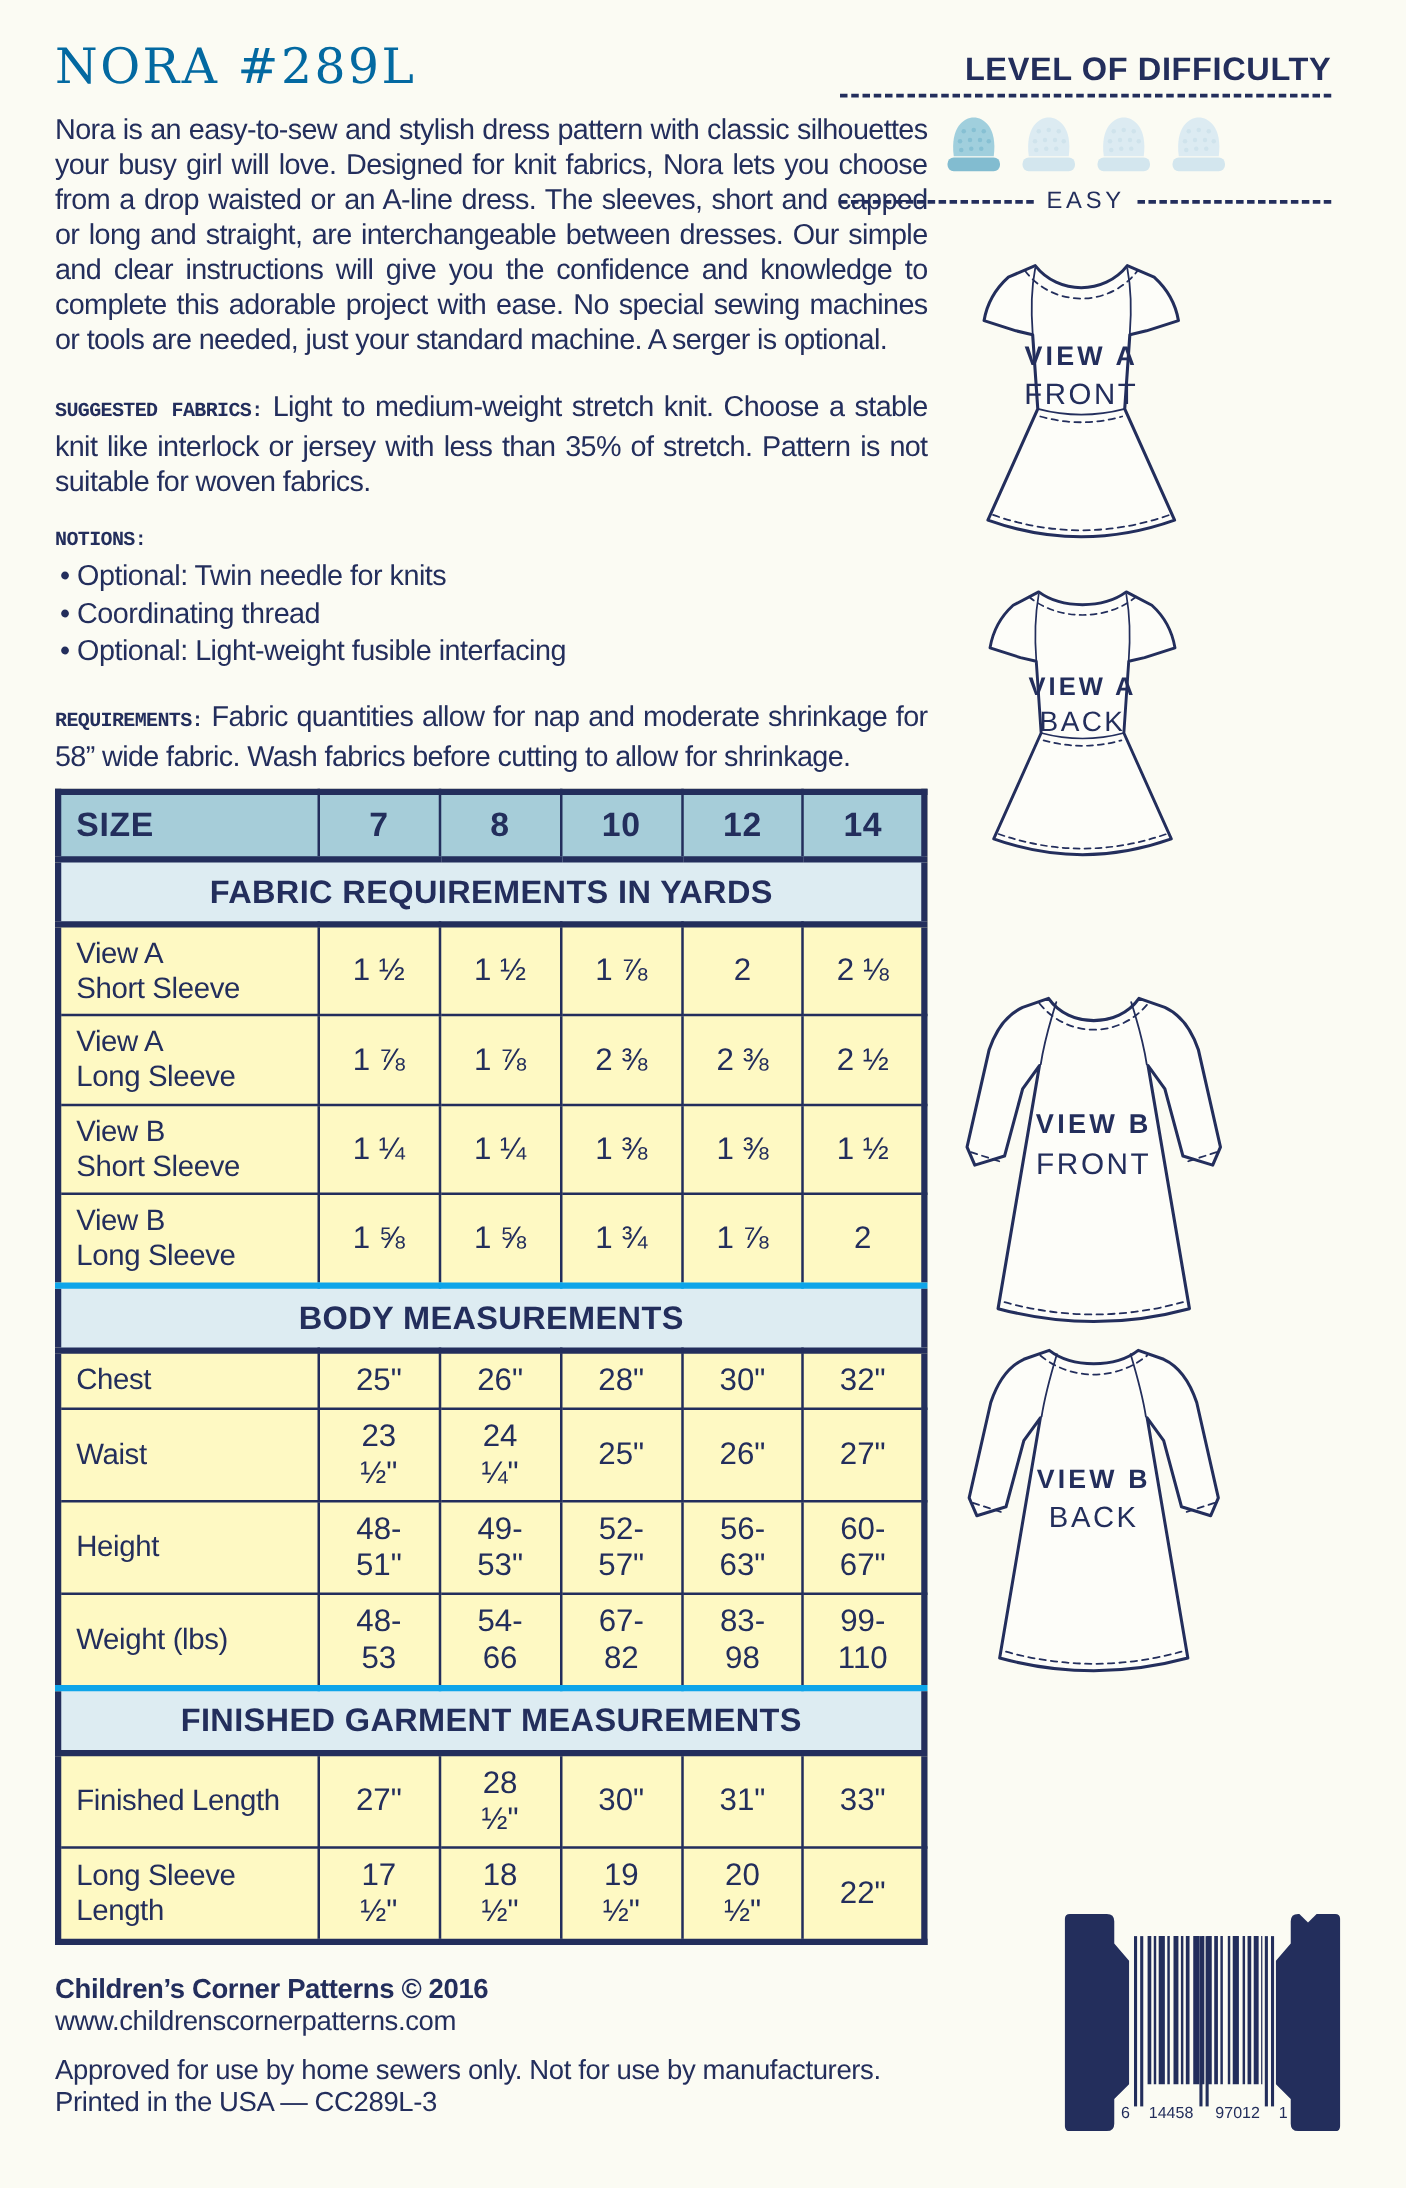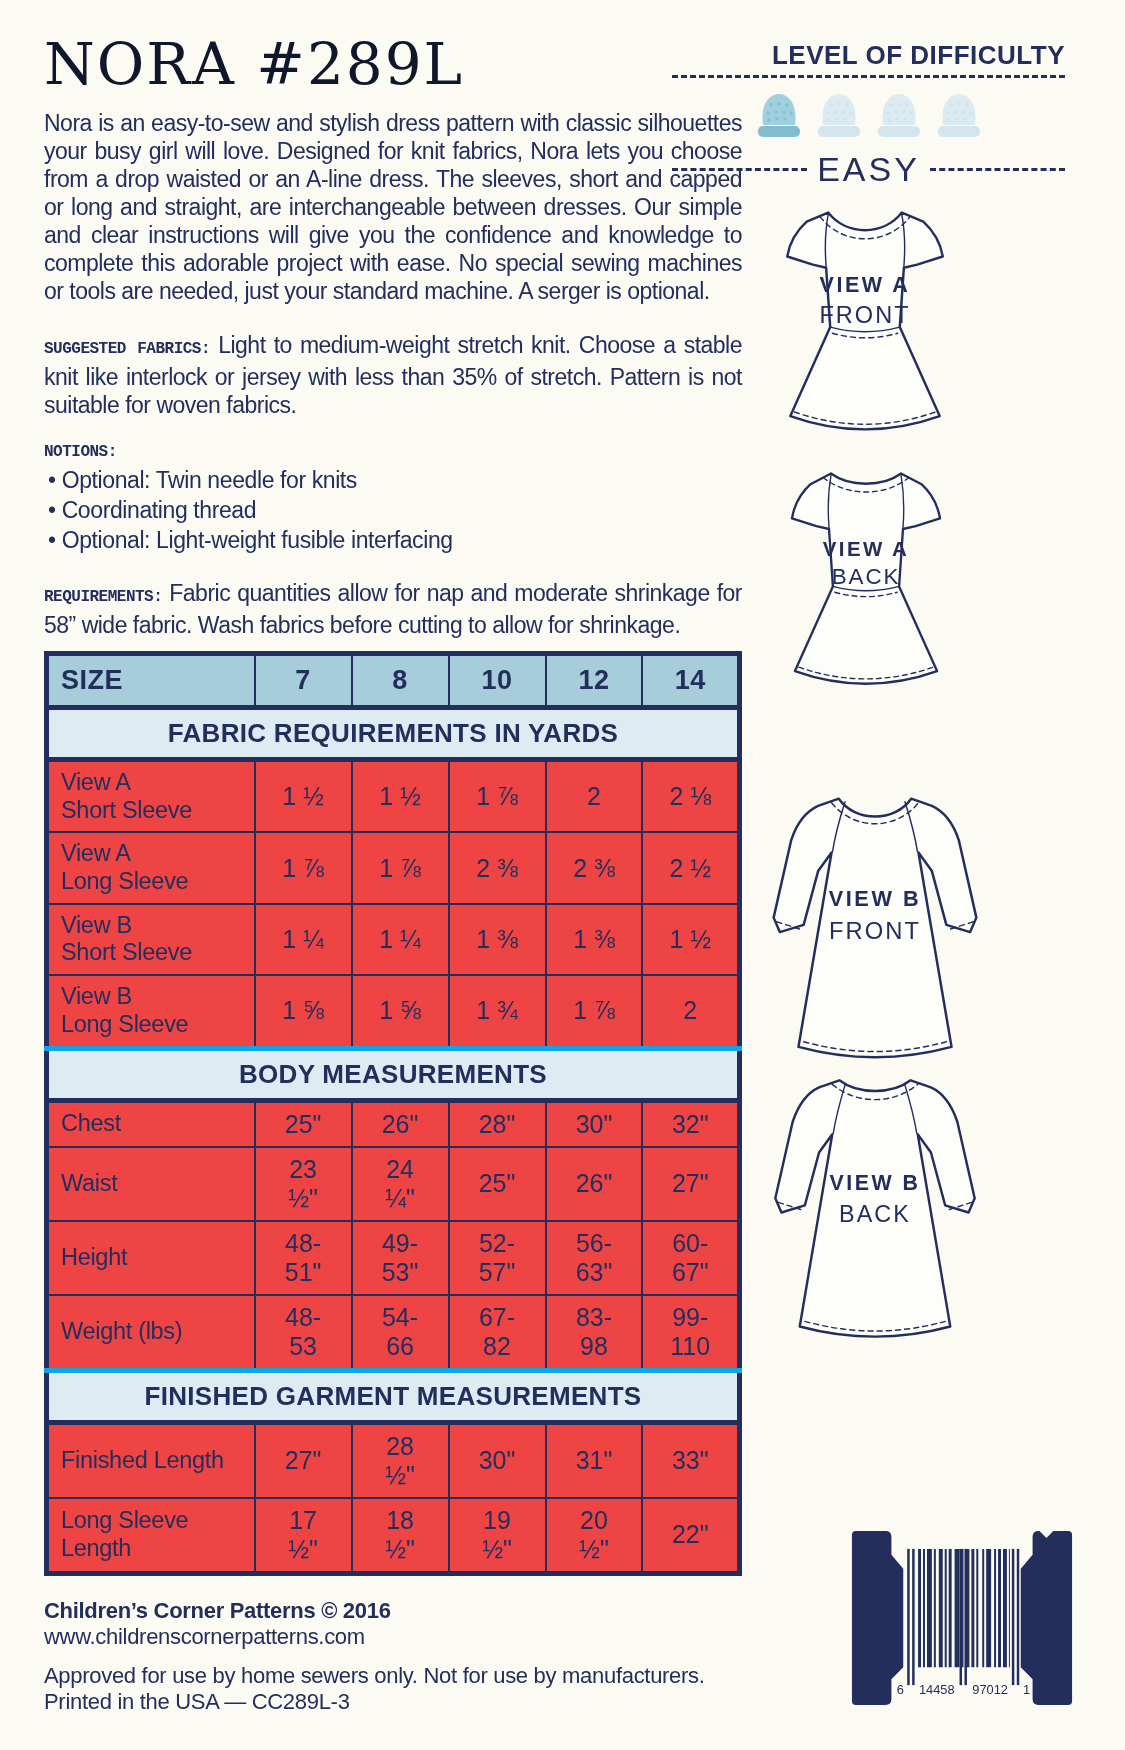--- a/index.html
+++ b/index.html
@@ -4,40 +4,40 @@
 <style>
   html,body { margin:0; padding:0; }
   body {
     width:1125px; height:1750px; position:relative; overflow:hidden;
     background:#fbfbf3; font-family:"Liberation Sans", sans-serif;
     color:#232e5c;
   }
   .left-col { position:absolute; left:44px; top:34px; width:698px; }
 
   .page-title {
-    font-family:"DejaVu Serif", serif; font-size:58px; font-weight:400;
-    letter-spacing:2px; color:#0f172a; margin:0 0 14px 0; line-height:1.05;
+    font-family:"DejaVu Serif", serif; font-size:39px; font-weight:400;
+    letter-spacing:2px; color:#0369a1; margin:0 0 14px 0; line-height:1.05;
   }
   .body-text {
     font-size:23px; line-height:28px; letter-spacing:-0.5px;
     text-align:justify; margin:0 0 26px 0;
   }
   .lead {
     font-family:Liberation Mono, monospace; font-weight:bold; font-size:16px;
     letter-spacing:-0.5px;
   }
   .notions-list { list-style:none; margin:4px 0 0 0; padding:0; }
   .notions-list li { font-size:23px; line-height:30px; letter-spacing:-0.4px; padding-left:4px; }
   .notions-list li::before { content:"• "; }
   .section-block { margin-bottom:24px; }
 
   
   .size-table {
     border-collapse:collapse; width:698px; margin-top:12px;
-    table-layout:fixed; background:#ef4444;
+    table-layout:fixed; background:#fef9c3;
   }
   .size-table col.c-label { width:206px; }
   .size-table col.c-size { width:96px; }
   .size-table th, .size-table td { border:2.5px solid #232e5c; }
   .size-table { border:5px solid #232e5c; }
   .head-row th {
     background:#a6cdd9; font-size:27px; font-weight:bold; padding:9px 0;
     letter-spacing:0.5px;
   }
   .head-row th.size-label-h { text-align:left; padding-left:12px; border-bottom-width:5px; }
@@ -58,21 +58,21 @@
   .footer .bold { font-weight:bold; }
   .footer .gap { height:13px; }
 
   
   .difficulty { position:absolute; left:672px; top:40px; width:393px; text-align:right; }
   .diff-heading { font-size:26px; font-weight:bold; letter-spacing:0.5px; }
   .diff-underline { border-bottom:3px dashed #232e5c; margin-top:4px; }
   .thimble-row { display:flex; justify-content:center; gap:12px; margin-top:10px; }
   .easy-row { display:flex; align-items:center; gap:10px; margin-top:8px; }
   .easy-row .dash { flex:1; border-top:3px dashed #232e5c; }
-  .easy-label { font-size:34px; letter-spacing:3px; }
+  .easy-label { font-size:19px; letter-spacing:3px; }
 
   .thimble .dome { fill:#dcebf2; }
   .thimble .base { fill:#d3e6ee; }
   .thimble .dot  { fill:#cfe3ec; }
   .thimble.filled .dome { fill:#a0cfdd; }
   .thimble.filled .base { fill:#82bcd0; }
   .thimble.filled .dot  { fill:#86c0d3; }
 
   .dress { position:absolute; }
   .dress path, .dress line { fill:none; stroke:#232e5c; stroke-linejoin:round; stroke-linecap:round; }

